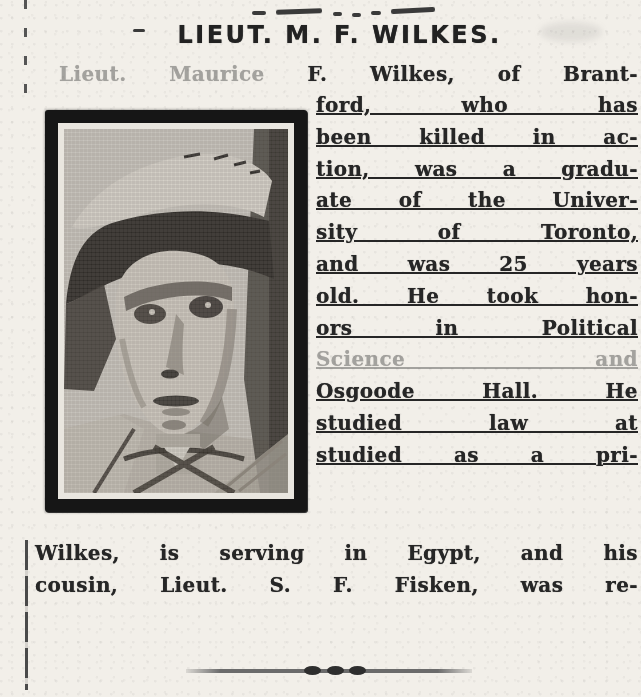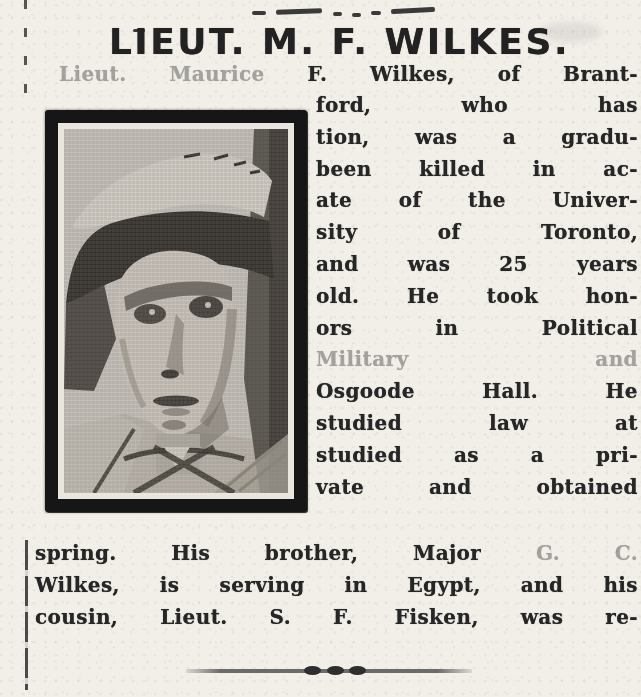--- a/index.html
+++ b/index.html
@@ -25,37 +25,37 @@
   .f2{left:252px;top:11px;width:14px;height:4px;}
   .f3{left:276px;top:9px;width:46px;height:5px;transform:rotate(-2deg);}
   .f4{left:333px;top:12px;width:9px;height:4px;}
   .f5{left:352px;top:13px;width:9px;height:4px;}
   .f6{left:371px;top:11px;width:10px;height:4px;}
   .f7{left:391px;top:8px;width:44px;height:5px;transform:rotate(-3deg);}
   .smudge{position:absolute;background:rgba(110,110,110,.13);filter:blur(3px);border-radius:50%;}
   .s1{left:540px;top:22px;width:62px;height:20px;}
   
   .headline{position:absolute;left:0;right:0;top:21px;margin:0;text-align:center;
-    font-family:"DejaVu Sans", sans-serif;font-weight:bold;font-size:36px;
+    font-family:"DejaVu Sans", sans-serif;font-weight:bold;font-size:24px;
     letter-spacing:2.5px;color:#222;text-shadow:0 0 .7px rgba(30,30,30,.85);padding-left:38px;}
   
   .newstext{font-size:20px;font-weight:bold;letter-spacing:.4px;
     text-shadow:0 0 .7px rgba(40,40,40,.8);color:#262626;}
   .faded{opacity:.38;filter:blur(.5px);}
   
   .lead{position:absolute;left:35px;top:58px;width:603px;line-height:32px;
     text-align:justify;text-align-last:justify;text-indent:24px;white-space:normal;}
   
   .photo{position:absolute;left:45px;top:110px;width:262px;height:402px;box-sizing:border-box;
     border:13px solid #161616;border-radius:3px;background:#e9e6df;padding:6px;
     box-shadow:0 0 3px rgba(0,0,0,.55), 1px 1px 0 #3c3c3c;}
   .photo svg{display:block;width:224px;height:364px;filter:blur(.4px) contrast(.96);}
   
   .column{position:absolute;left:316px;top:90px;width:322px;}
-  .cline{height:31.8px;line-height:31.8px;text-align:justify;text-align-last:justify;overflow:visible;}
+  .cline{height:31.8px;line-height:31.8px;text-align:justify;text-align-last:justify;overflow:visible;text-decoration:underline;}
   
   .bottom{position:absolute;left:35px;top:537px;width:603px;}
   .bline{height:32px;line-height:32px;text-align:justify;text-align-last:justify;}
   .bl-last{width:516px;}
   
   .end-divider{position:absolute;left:186px;top:669px;width:286px;height:4px;
     background:linear-gradient(90deg,rgba(90,90,90,.15),#6b6b6b 12%,#6b6b6b 88%,rgba(90,90,90,.15));
     filter:blur(.3px);}
   .dot{position:absolute;top:-3px;width:17px;height:9px;background:#2e2e2e;border-radius:50%;}
   .d1{left:118px;} .d2{left:141px;} .d3{left:163px;}
@@ -131,36 +131,34 @@
       <path d="M60,330 C90,318 140,318 180,330" stroke="#403c36" stroke-width="5" fill="none"></path>
       <path d="M100,318 L126,318 L113,340 Z" fill="#d6d2c9"></path>
       <path d="M70,364 L150,318 M90,318 L170,364" stroke="#343029" stroke-width="6" opacity="0.85"></path>
 
       <rect width="224" height="364" fill="url(#ht)"></rect>
     </svg>
   </div>
 
   <div class="column newstext">
     <div class="cline">ford, who has</div>
+    <div class="cline">been killed in ac-</div>
     <div class="cline">tion, was a gradu-</div>
-    <div class="cline">been killed in ac-</div>
     <div class="cline">ate of the Univer-</div>
     <div class="cline">sity of Toronto,</div>
     <div class="cline">and was 25 years</div>
     <div class="cline">old. He took hon-</div>
     <div class="cline">ors in Political</div>
-    <div class="cline faded">Military and</div>
+    <div class="cline faded">Science and</div>
     <div class="cline">Osgoode Hall. He</div>
     <div class="cline">studied law at</div>
     <div class="cline">studied as a pri-</div>
-    <div class="cline">vate and obtained</div>
   </div>
 
   <div class="bottom newstext">
-    <div class="bline"><span>spring. His brother, Major</span><span class="faded"> G. C.</span></div>
     <div class="bline">Wilkes, is serving in Egypt, and his</div>
     <div class="bline">cousin, Lieut. S. F. Fisken, was re-</div>
   </div>
 
   <div class="end-divider">
     <span class="dot d1"></span>
     <span class="dot d2"></span>
     <span class="dot d3"></span>
   </div>
 

